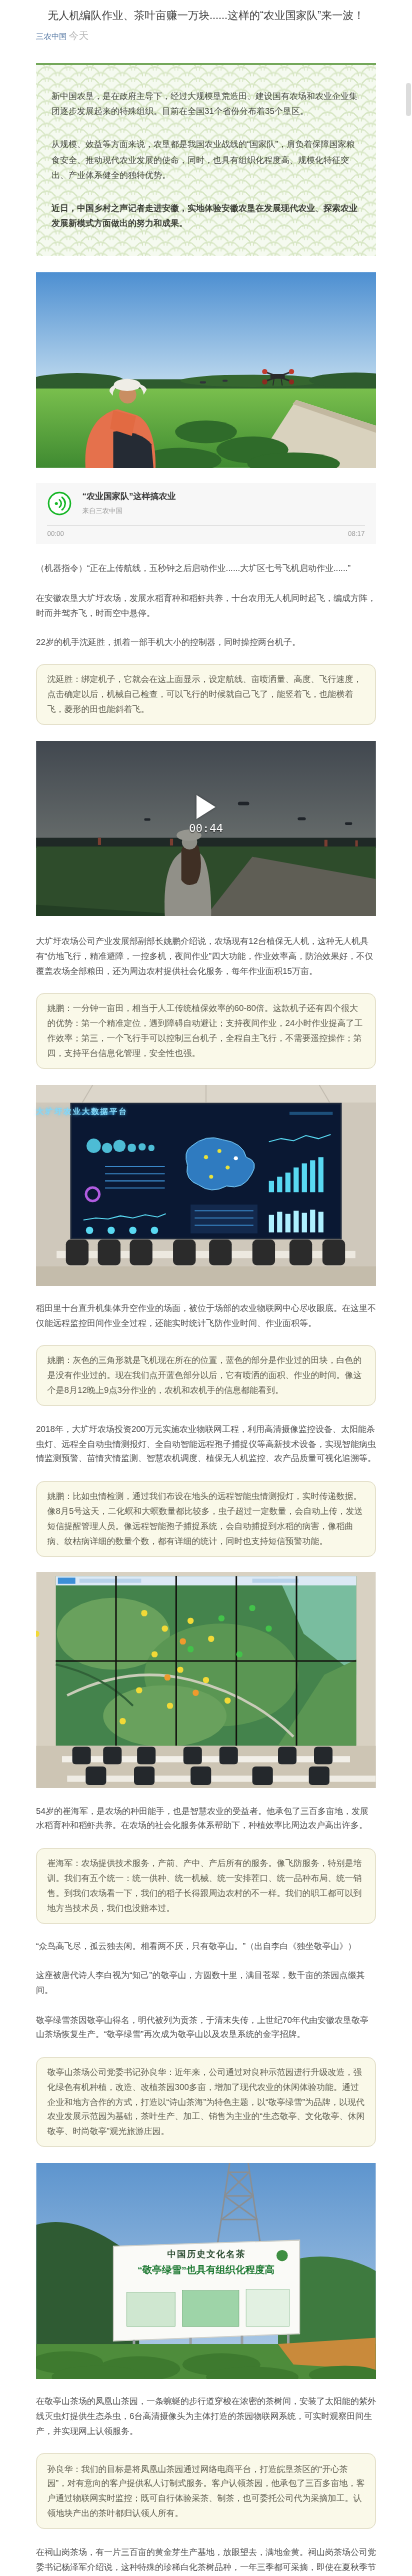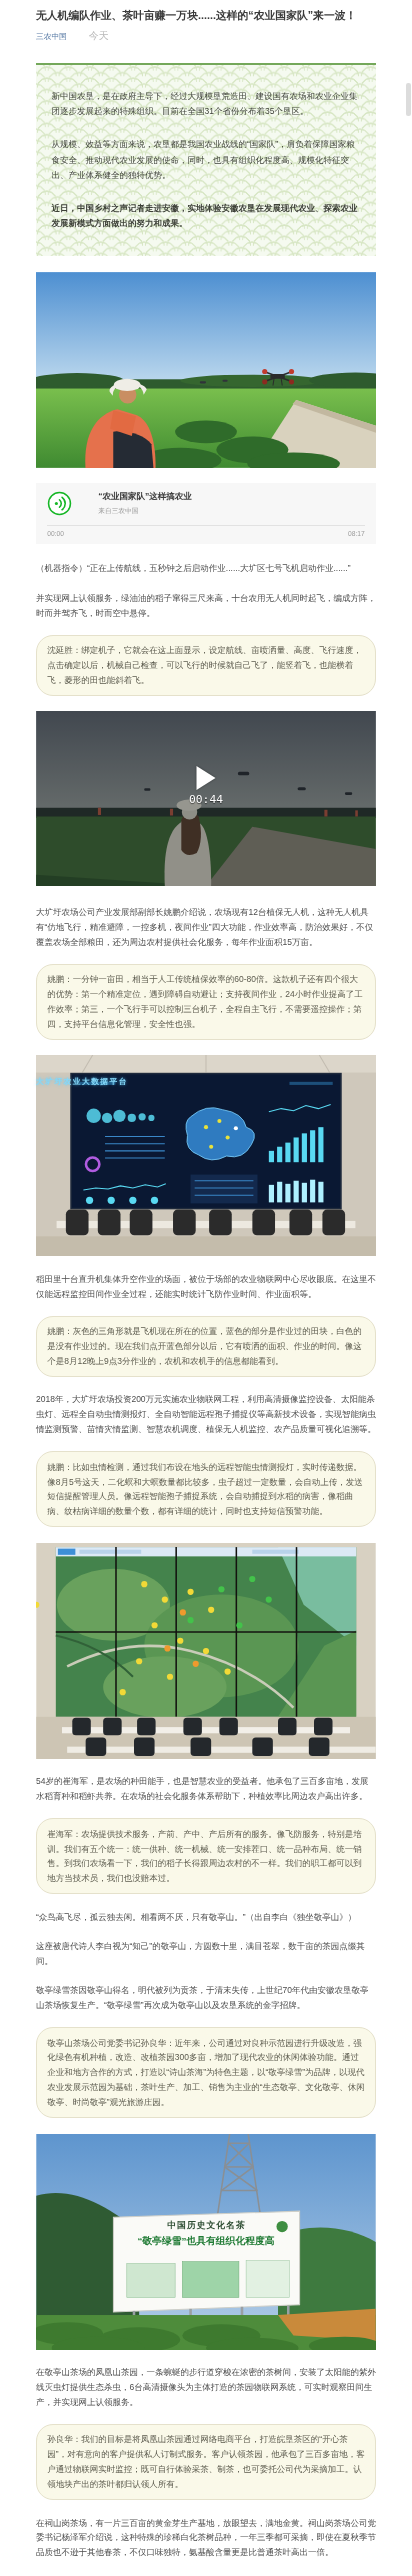--- a/index.html
+++ b/index.html
@@ -3,50 +3,50 @@
 <meta charset="utf-8">
 <style>
   html,body{margin:0;padding:0;}
   body{
     width:412px;height:4053px;position:relative;overflow:hidden;
     background:#ffffff;
     font-family:"Liberation Sans","DejaVu Sans",sans-serif;
     -webkit-font-smoothing:antialiased;
   }
   .content{padding:0 36px 0 36px;}
-  .title{font-size:10.8px;line-height:1.5;color:#3a3a3a;font-weight:700;margin:7.2px 0 5.2px;}
-  .byline{display:flex;gap:22px;align-items:baseline;margin:0 0 20.6px;}
+  .title{font-size:10.8px;line-height:1.5;color:#3a3a3a;font-weight:400;margin:7.2px 0 5.2px;text-align:center;}
+  .byline{display:flex;gap:2px;align-items:baseline;margin:0 0 20.6px;}
   .account{color:#5a7ca6;font-size:7.7px;}
   .pubdate{color:#b9b9b9;font-size:10px;}
 
   
   .intro{
     border-top:2.1px solid #74a85a;
     background-color:#f5faf0;
     background-image:
       radial-gradient(circle at 50% 100%, rgba(255,255,255,0) 54%, #d7e6c4 56%, #d7e6c4 63%, rgba(255,255,255,0) 65%),
       radial-gradient(circle at 50% 100%, rgba(255,255,255,0) 54%, #dce9cb 56%, #dce9cb 63%, rgba(255,255,255,0) 65%);
     background-size:21.6px 11.3px;
     background-position:0 0,10.8px 5.7px;
     padding:24px 13.4px 25px 15.5px;
     margin-bottom:15.5px;
   }
   .intro p{margin:0 0 17.5px;font-size:8.5px;line-height:1.8;color:#3d4038;}
   .intro p:last-child{margin-bottom:0;font-weight:bold;}
 
   p.para{font-size:8.5px;line-height:1.75;color:#4c4c4c;margin:0 0 14.4px;}
   .quote{
-    background:#faf9e9;border:0.5px solid #e5e1cb;border-radius:17px;
+    background:#faf9e9;border:0.5px solid #e5e1cb;border-radius:8px;
     padding:7.2px 10.3px;margin:2.1px 0 15.5px;
     font-size:8.5px;line-height:1.75;color:#5c5b4e;
   }
 
   
   .audio{background:#f7f7f7;padding:8.2px 11.3px 5.2px;margin:0 0 17.5px;}
-  .audio-top{display:flex;gap:26px;align-items:flex-start;}
+  .audio-top{display:flex;gap:10px;align-items:flex-start;}
   .audio-meta{flex:1;}
   .audio-title{font-size:8.5px;color:#3d3d3d;font-weight:700;}
   .audio-src{font-size:6.7px;color:#9a9a9a;margin-top:3.6px;}
   .audio-line{border-top:0.5px solid #e2e2e2;margin-top:8.2px;}
   .audio-times{display:flex;justify-content:space-between;color:#9b9b9b;font-size:6.7px;padding:4.1px 0 2.1px;}
 
   .photo{position:relative;margin:0 0 15.5px;line-height:0;}
   .photo svg{display:block;}
 
   
@@ -161,21 +161,22 @@
       </div>
     </div>
     <div class="audio-line"></div>
     <div class="audio-times">
       <span>00:00</span>
       <span>08:17</span>
     </div>
   </div>
 
   <p class="para">（机器指令）“正在上传航线，五秒钟之后启动作业......大圹区七号飞机启动作业......”</p>
-  <p class="para">并实现网上认领服务，绿油油的稻子窜得三尺来高，十台农用无人机同时起飞，编成方阵，时而并驾齐飞，时而空中悬停。</p>
+  <p class="para">在安徽农垦大圹圩农场，发展水稻育种和稻虾共养，十台农用无人机同时起飞，编成方阵，时而并驾齐飞，时而空中悬停。</p>
+  <p class="para">22岁的机手沈延胜，抓着一部手机大小的控制器，同时操控两台机子。</p>
   <div class="quote">沈延胜：绑定机子，它就会在这上面显示，设定航线、亩喷洒量、高度、飞行速度，点击确定以后，机械自己检查，可以飞行的时候就自己飞了，能竖着飞，也能横着飞，菱形的田也能斜着飞。</div>
 
   <div class="video">
     <svg width="340" height="175" viewBox="0 0 660 340">
       <defs>
         <linearGradient id="sky2" x1="0" y1="0" x2="0" y2="1">
           <stop offset="0" stop-color="#5d646d"></stop>
             <stop offset="1" stop-color="#9aa09b"></stop>
         </linearGradient>
       </defs>

